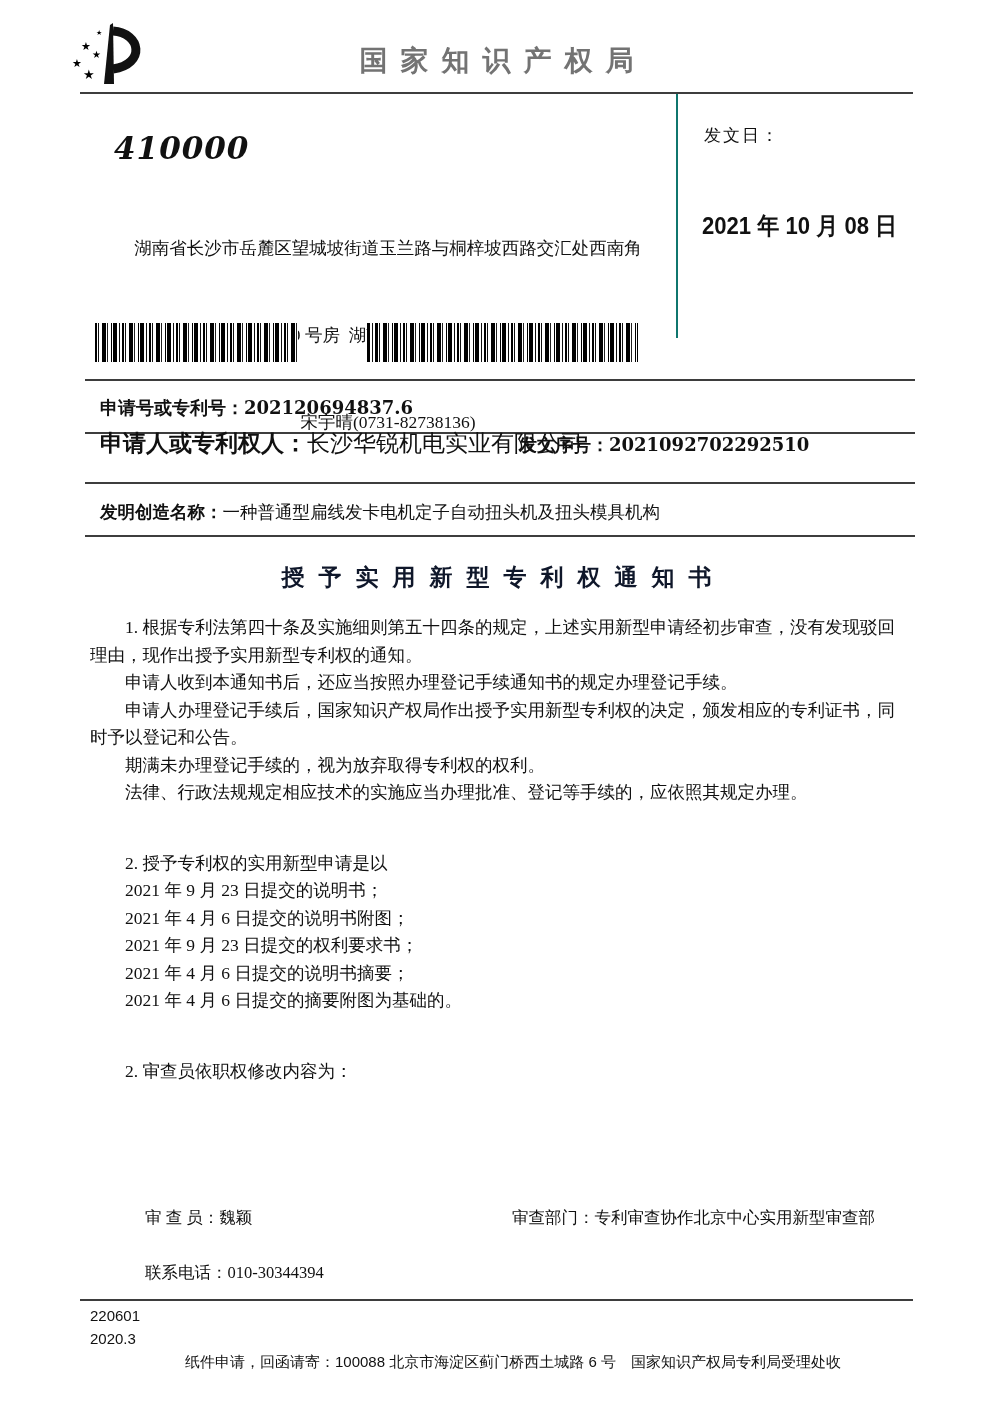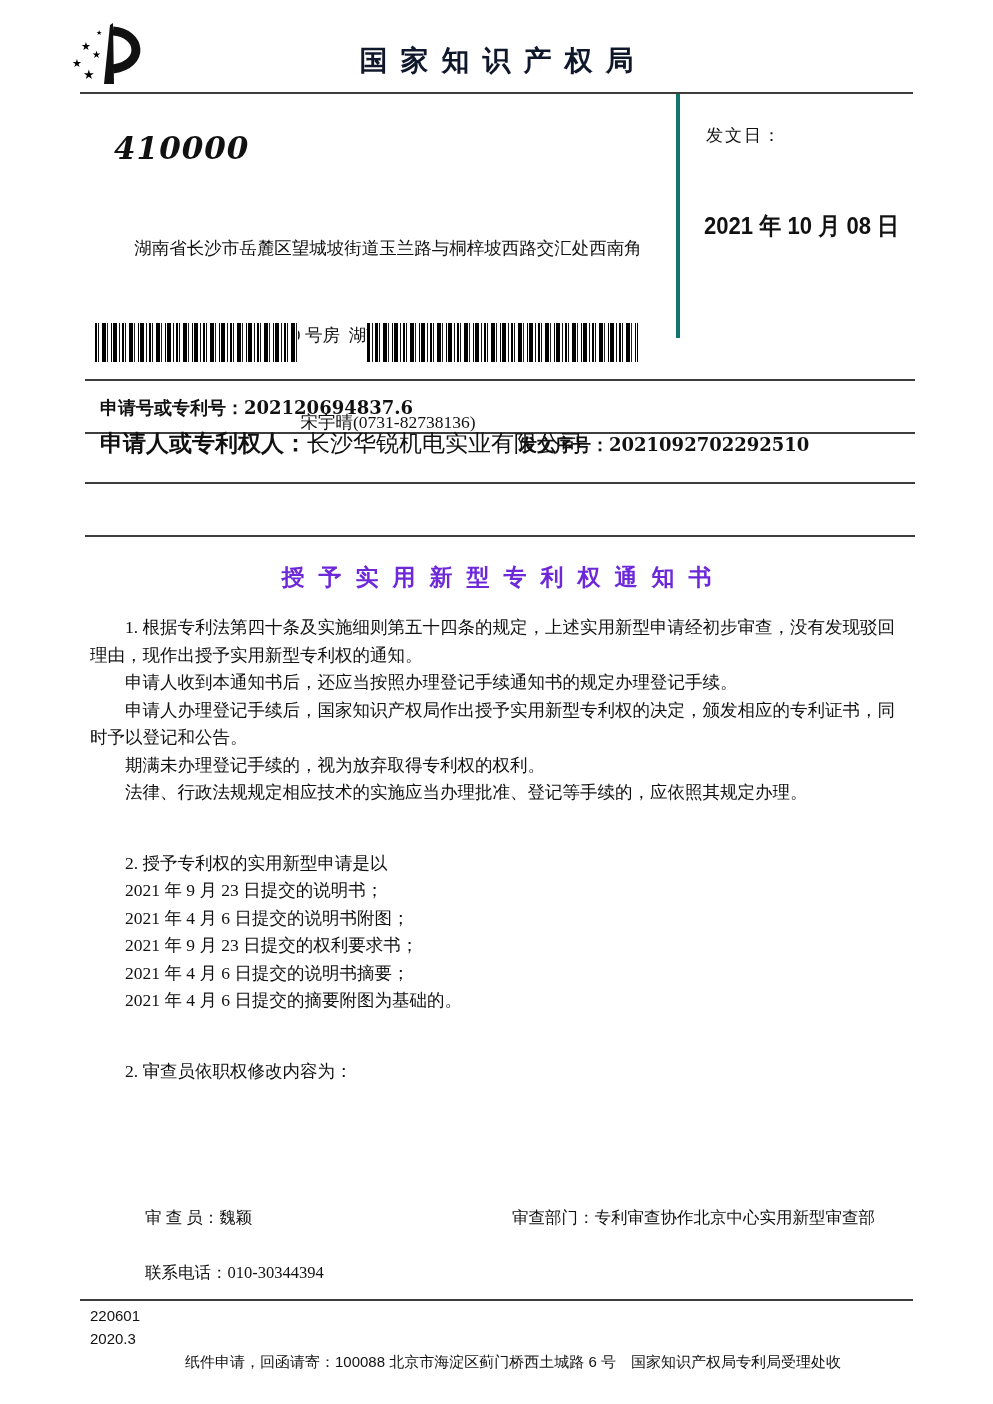--- a/index.html
+++ b/index.html
@@ -7,32 +7,32 @@
     position:relative; width:993px; height:1404px; background:#ffffff;
     font-family:"Liberation Serif", serif; color:#111111; overflow:hidden;
   }
   .rule { position:absolute; height:2px; background:#3d3d3d; }
 
   
   .logo { position:absolute; left:68px; top:22px; width:92px; height:66px; }
   .agency-title {
     position:absolute; left:0; right:0; top:42px; text-align:center;
     font-family:"Liberation Sans", sans-serif; font-weight:bold;
-    font-size:28px; letter-spacing:13px; padding-left:13px; color:#0f172a;
+    font-size:28px; letter-spacing:13px; padding-left:13px; color:#737373;
   }
 
   
   .postal { position:absolute; left:114px; top:130px; font-weight:bold;
     font-size:31px; font-family:"DejaVu Serif", serif; letter-spacing:1px;font-style:italic; }
   .addr { position:absolute; left:98px; top:176px; width:580px; text-align:center;
     font-size:17.5px; line-height:29px; white-space:pre-wrap; }
 
   
   .datebox { position:absolute; left:676px; top:94px; width:237px; height:244px;
-    border-left:4px solid #0f766e; }
+    border-left:2px solid #0f766e; }
   .datebox .dlabel { position:absolute; left:26px; top:30px; font-size:17px; letter-spacing:2px; }
   .datebox .dvalue { position:absolute; left:24px; top:116px; font-size:24px; font-weight:bold;
     font-family:"Liberation Sans", sans-serif; transform:scaleX(0.92); transform-origin:left;
     white-space:nowrap; }
 
   
   .barcode { position:absolute; top:323px; height:39px;
     background:repeating-linear-gradient(90deg,
       #000 0 2px, #fff 2px 3px, #111 3px 4px, #fff 4px 7px,
       #000 7px 11px, #fff 11px 12px, #222 12px 13px, #fff 13px 16px,
@@ -47,21 +47,21 @@
   .inforow .lbl { font-weight:bold; }
   .inforow .num { font-family:"DejaVu Serif", serif; font-weight:bold; }
   .row-app    { left:100px; top:396px;text-align:right; }
   .row-serial { left:519px; top:396px;margin-top:37px; }
   .row-applicant { left:100px; top:428px; font-size:23px; }
   .row-invention { left:100px; top:500px; font-size:17.5px; }
 
   
   .notice-title { position:absolute; left:0; right:0; top:562px; text-align:center;
     font-family:"Liberation Sans", sans-serif; font-weight:bold; font-size:23px;
-    letter-spacing:14px; padding-left:14px; color:#6d28d9; }
+    letter-spacing:14px; padding-left:14px; color:#0f172a; }
   .bodytext { position:absolute; left:90px; top:614px; width:818px;
     font-size:17.5px; line-height:27.5px; }
   .bodytext p { margin:0; text-indent:2em; }
   .sec { margin-top:43px; }
 
   
   .signoff-item { position:absolute; font-size:16.5px; white-space:nowrap; }
   .pos-examiner { left:145px; top:1207px; }
   .pos-dept     { left:512px; top:1207px; }
   .pos-phone    { left:145px; top:1262px; }
@@ -112,20 +112,23 @@
   <div class="inforow row-serial">
     <span class="lbl">发文序号：</span><span class="num">2021092702292510</span>
   </div>
   <div class="rule" style="left:85px; top:432px; width:830px;"></div>
 
   <div class="inforow row-applicant">
     <span class="lbl">申请人或专利权人：</span><span>长沙华锐机电实业有限公司</span>
   </div>
   <div class="rule" style="left:85px; top:482px; width:830px;"></div>
 
+  <div class="inforow row-invention">
+    <span class="lbl">发明创造名称：</span><span>一种普通型扁线发卡电机定子自动扭头机及扭头模具机构</span>
+  </div>
   <div class="rule" style="left:85px; top:535px; width:830px;"></div>
 
   <div class="notice-title">授予实用新型专利权通知书</div>
 
   <div class="bodytext">
     <p>1. 根据专利法第四十条及实施细则第五十四条的规定，上述实用新型申请经初步审查，没有发现驳回理由，现作出授予实用新型专利权的通知。</p>
     <p>申请人收到本通知书后，还应当按照办理登记手续通知书的规定办理登记手续。</p>
     <p>申请人办理登记手续后，国家知识产权局作出授予实用新型专利权的决定，颁发相应的专利证书，同时予以登记和公告。</p>
     <p>期满未办理登记手续的，视为放弃取得专利权的权利。</p>
     <p>法律、行政法规规定相应技术的实施应当办理批准、登记等手续的，应依照其规定办理。</p>

